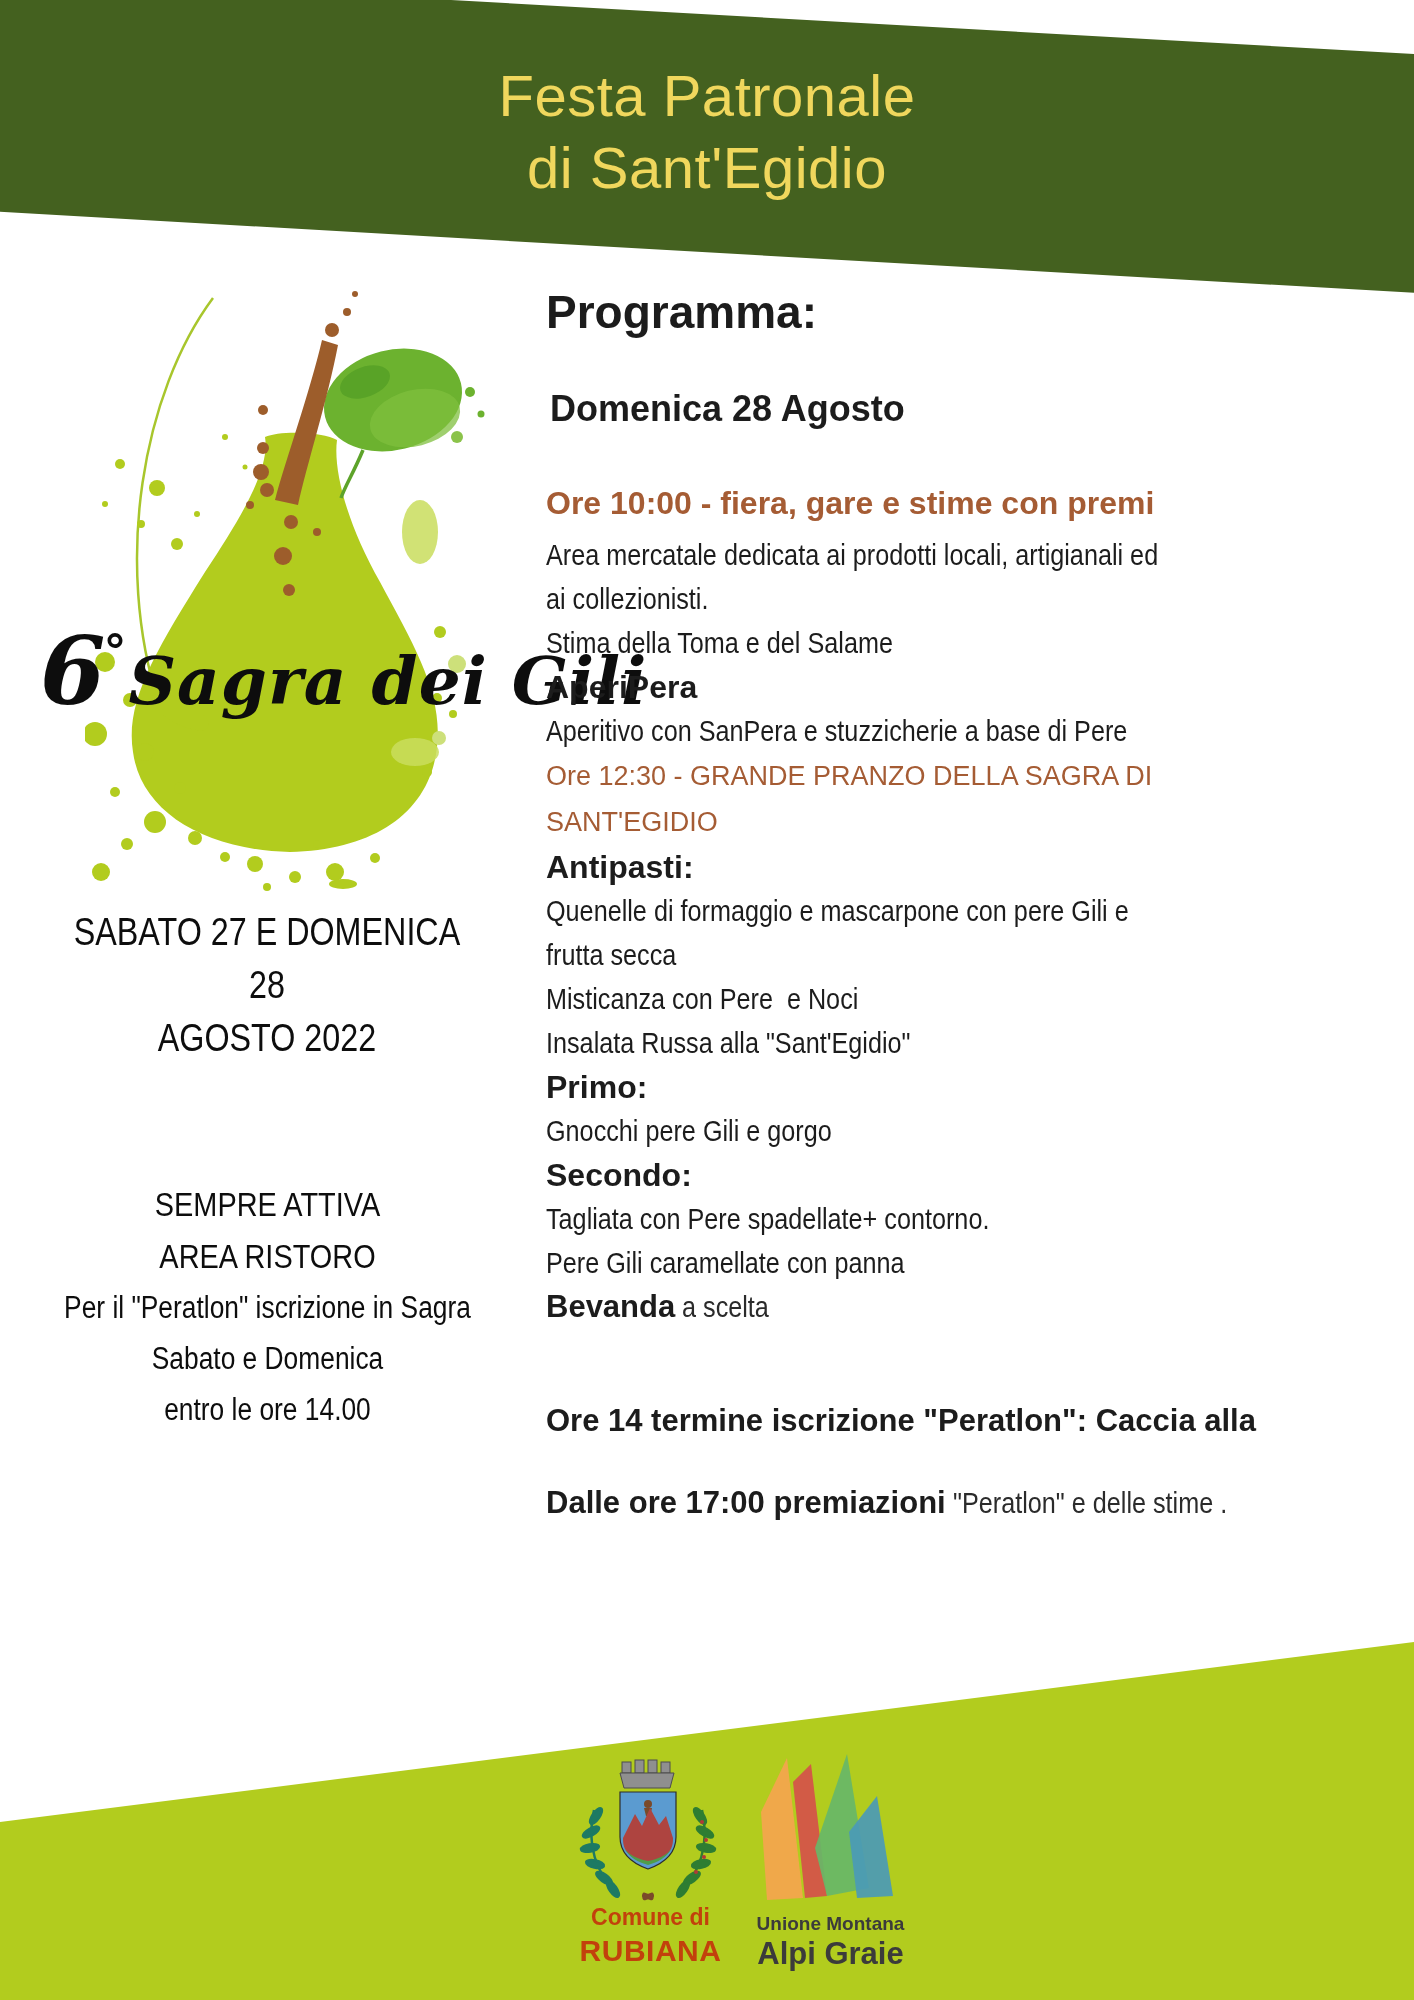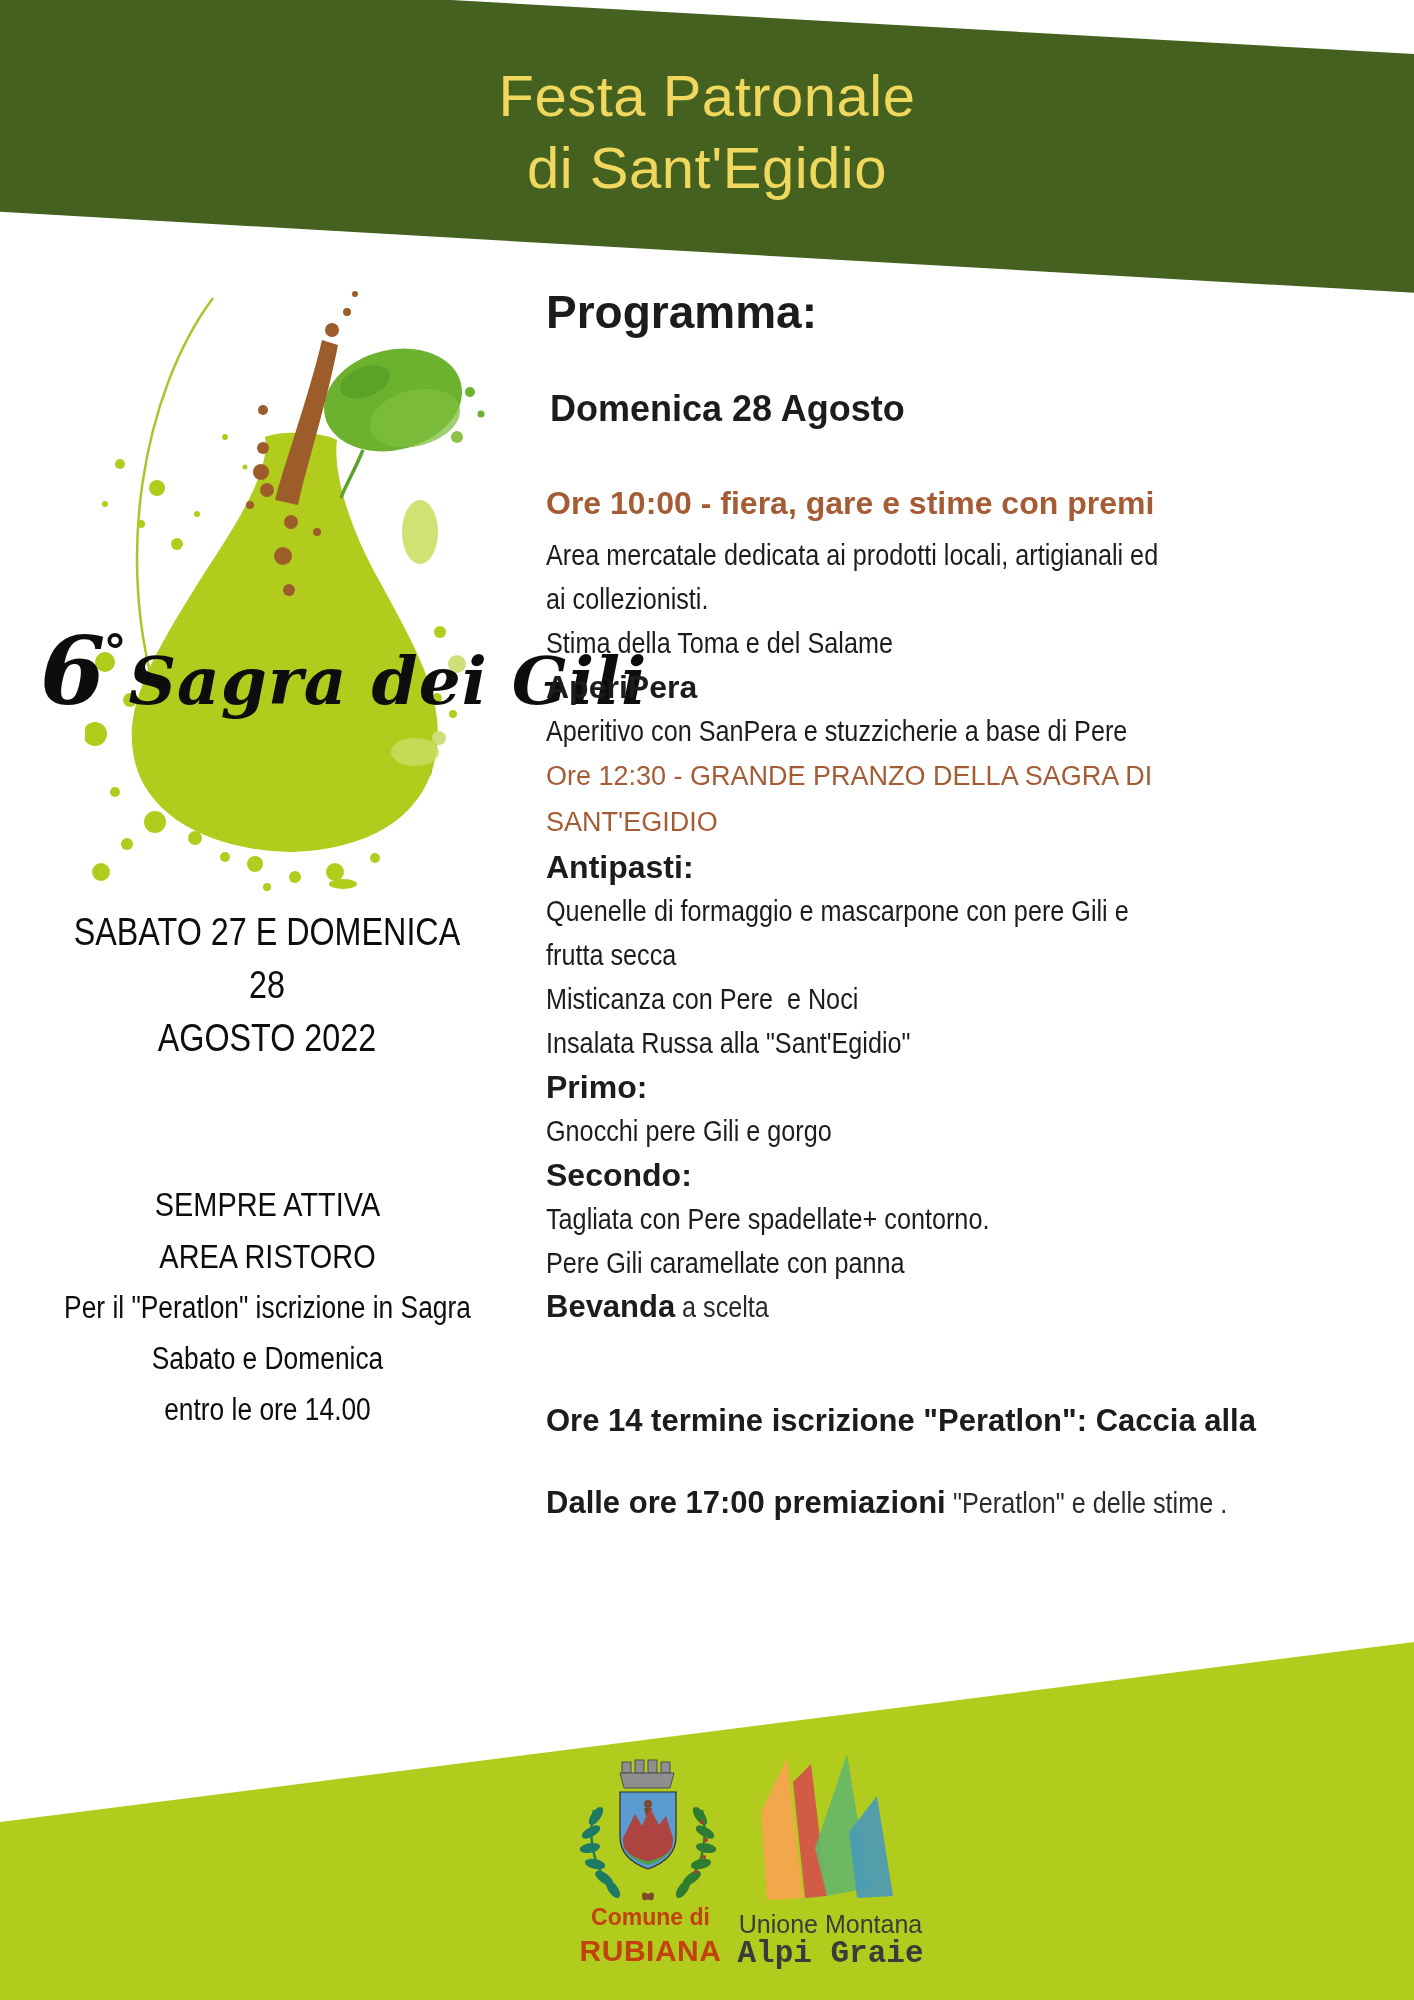--- a/index.html
+++ b/index.html
@@ -82,22 +82,22 @@
   .comune-text{
     position:absolute;left:548px;top:1904px;width:205px;text-align:center;
     color:#c2410c;font-weight:bold;
   }
   .comune-text .l1{font-size:23px;line-height:27px;}
   .comune-text .l2{font-size:30px;line-height:34px;letter-spacing:0.5px;margin-top:3px;}
   .unione-text{
     position:absolute;left:733px;top:1912px;width:195px;text-align:center;
     color:#3b3b3b;
   }
-  .unione-text .l1{font-size:25px;line-height:24px;font-weight:400;}
-  .unione-text .l2{font-size:31px;line-height:33px;font-weight:bold;margin-top:1px;font-family:Liberation Mono, monospace;}
+  .unione-text .l1{font-size:19px;line-height:24px;font-weight:700;}
+  .unione-text .l2{font-size:31px;line-height:33px;font-weight:bold;margin-top:1px;}
 </style>
 </head>
 <body>
 
 <div class="header-band"></div>
 <div class="header-title">
   <div>Festa Patronale</div>
   <div>di Sant'Egidio</div>
 </div>
 

